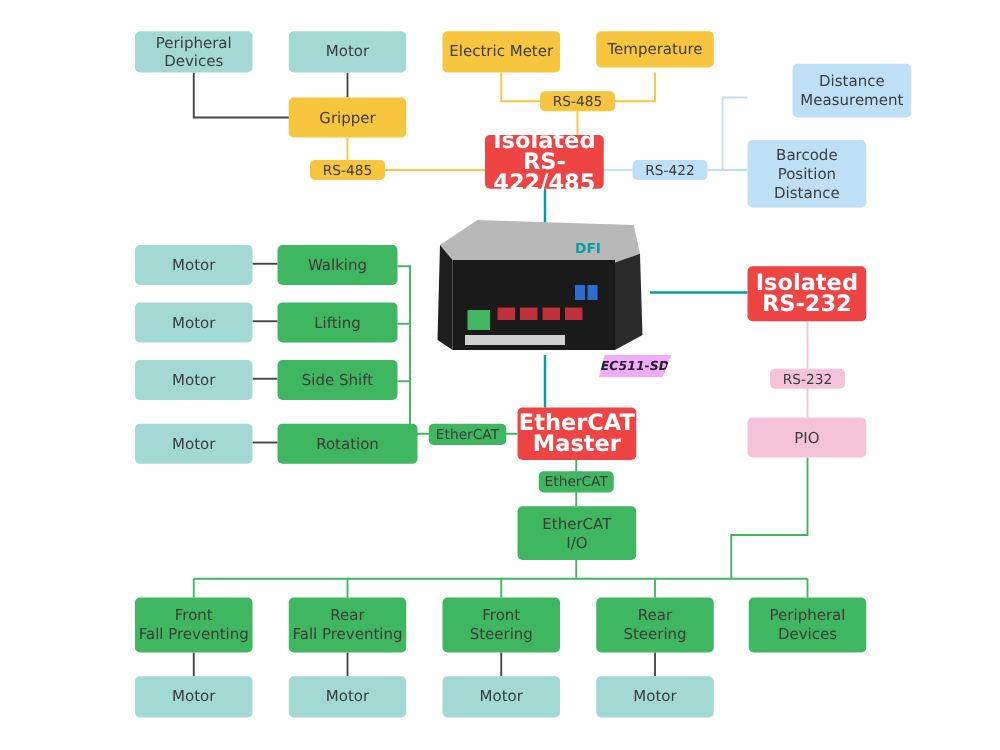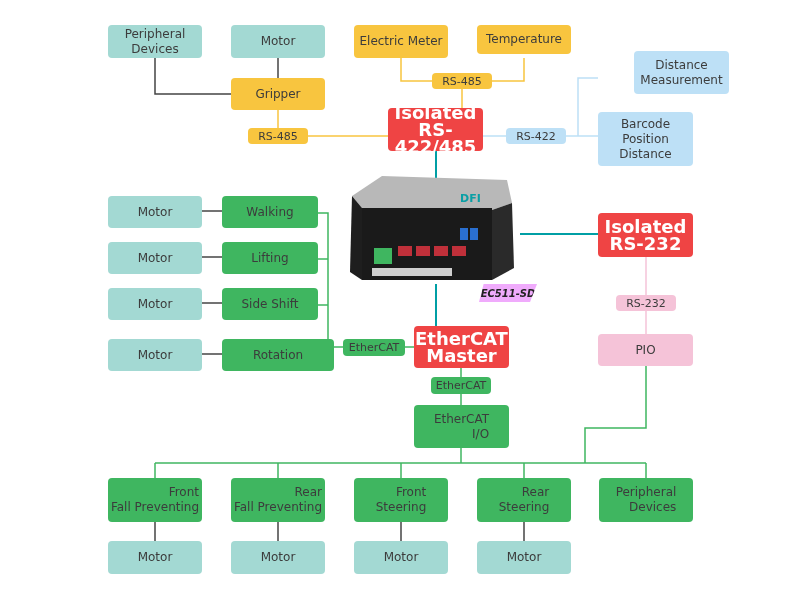--- a/index.html
+++ b/index.html
@@ -2,21 +2,21 @@
 <html><head>
 <meta charset="utf-8">
 <style>
   html,body{margin:0;padding:0;background:#ffffff;}
   body{width:800px;height:600px;position:relative;overflow:hidden;font-family:"DejaVu Sans","Liberation Sans",sans-serif;}
   svg.wires{position:absolute;left:0;top:0;width:800px;height:600px;}
   .node{position:absolute;display:flex;align-items:center;justify-content:center;text-align:center;border-radius:4px;font-size:12px;line-height:15px;color:#3c3c3c;box-sizing:border-box;white-space:pre-line;}
   .teal-l{background:#a3d9d3;}
   .yellow{background:#f8c53f;}
   .blue-l{background:#bde0f6;}
-  .green{background:#3fb660;text-align:right;}
+  .green{background:#3fb660;}
   .pink{background:#f5c3d8;}
   .teal-d{background:#ef4444;color:#ffffff;font-weight:bold;font-size:18px;line-height:17px;}
   .tag{position:absolute;display:flex;align-items:center;justify-content:center;border-radius:4px;font-size:11px;color:#3c3c3c;box-sizing:border-box;}
   .device{position:absolute;left:342px;top:168px;width:180px;height:120px;}
   .model{position:absolute;left:479px;top:284px;width:58px;height:18px;background:#f0abfc;clip-path:polygon(8% 0,100% 0,88% 100%,0 100%);display:flex;align-items:center;justify-content:center;font-size:10px;font-weight:bold;font-style:italic;color:#222;}
 </style>
 </head>
 <body>
 
 <svg class="wires">

